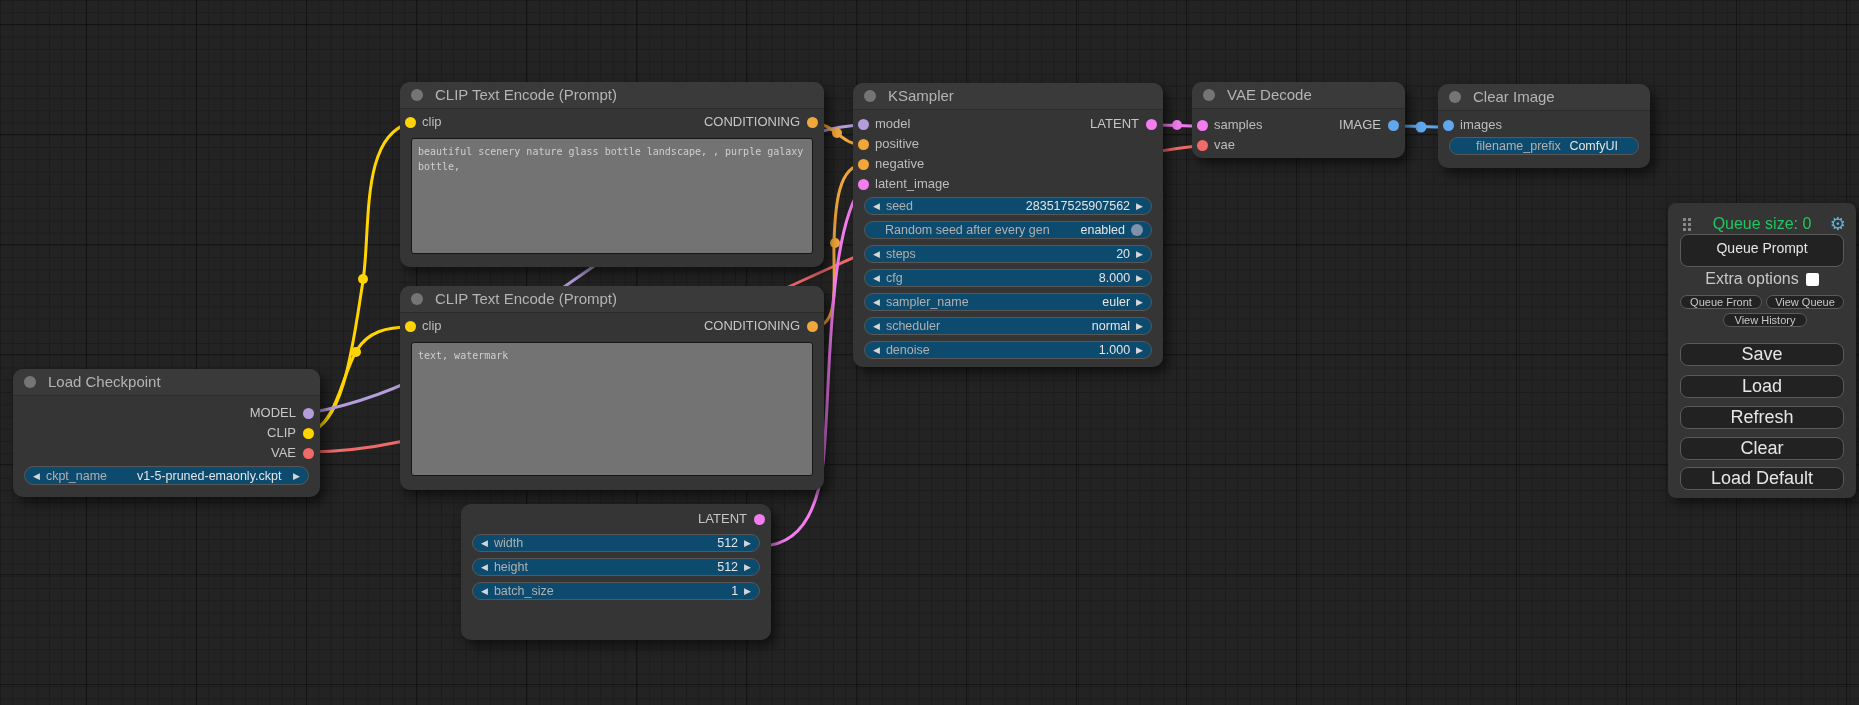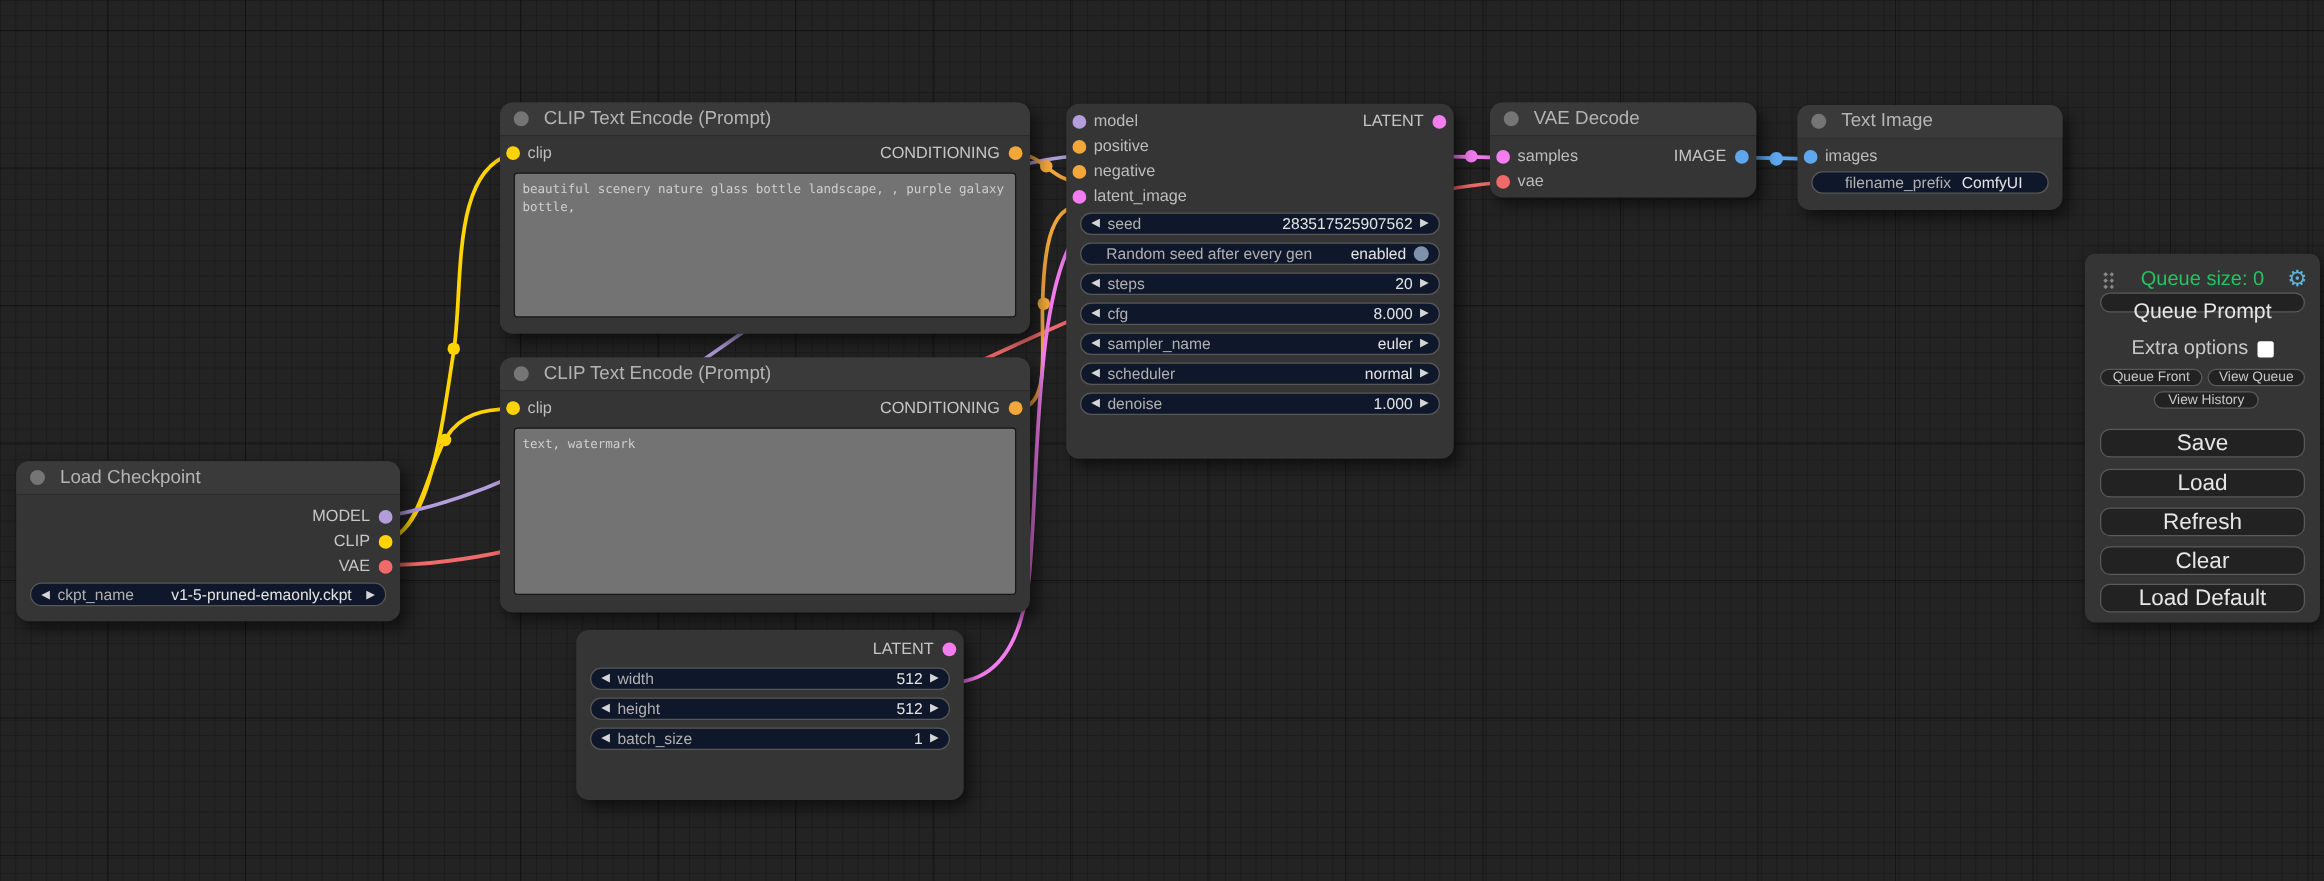--- a/index.html
+++ b/index.html
@@ -22,39 +22,39 @@
   .tdot{position:absolute;left:11px;top:7px;width:12px;height:12px;border-radius:50%;background:#757575;}
   .row{position:relative;height:20px;}
   .pin{position:absolute;left:5px;top:4.5px;width:11px;height:11px;border-radius:50%;}
   .pout{position:absolute;right:6px;top:4.5px;width:11px;height:11px;border-radius:50%;}
   .lin{position:absolute;left:22px;line-height:20px;font-size:13px;color:#bdbdbd;white-space:nowrap;}
   .lout{position:absolute;right:24px;line-height:20px;font-size:13px;color:#c6c6c6;white-space:nowrap;}
   .spacer{height:4px;}
   .nodetext{margin:6px 11px 0 11px;background:#737373;border:1px solid #171717;border-radius:3px;
         padding:5px 6px;font-family:"DejaVu Sans Mono",monospace;font-size:10px;line-height:15px;
         color:#cfcfcf;white-space:pre-wrap;word-break:break-word;overflow:hidden;}
-  .pill{margin:0 11px 6px 11px;height:18px;background:#0f172a;border:1px solid #575757;
+  .pill{margin:0 11px 6px 11px;height:18px;background:#0c4a6e;border:1px solid #575757;
         border-radius:10px;display:flex;align-items:center;padding:0 8px;gap:6px;
         font-size:12.5px;box-sizing:border-box;text-align:right;}
   .arr{font-family:"DejaVu Sans",sans-serif;font-size:9px;color:#d6d6d6;line-height:16px;}
   .wlabel{color:#b0b0b0;white-space:nowrap;}
   .wvalue{margin-left:auto;color:#e4e4e4;white-space:nowrap;}
   .toggle{width:12px;height:12px;border-radius:50%;background:#7E92AA;flex:0 0 auto;}
   
   #queue-panel{position:absolute;z-index:3;left:1668px;top:203px;width:188px;height:295px;
         background:#353535;border-radius:8px;box-shadow:4px 5px 12px rgba(0,0,0,.55);}
   .qheader{position:absolute;left:0;top:10px;width:100%;height:22px;}
   .qsize{position:absolute;left:0;width:100%;text-align:center;font-size:16px;color:#22c55e;line-height:22px;}
   .qhandle{position:absolute;left:14px;top:4px;width:9px;height:15px;
         background-image:radial-gradient(#8a8a8a 1.4px,transparent 1.6px);background-size:5px 5px;}
   .qgear{position:absolute;right:10px;top:0;font-size:18px;line-height:22px;font-family:"DejaVu Sans",sans-serif;}
   .qbtn{position:absolute;box-sizing:border-box;background:#222;border:1px solid #5a5a5a;
         color:#e6e6e6;text-align:center;cursor:pointer;}
   .qbig{left:12px;width:164px;height:23px;border-radius:8px;font-size:18px;line-height:21px;}
-  .qmain{left:12px;top:31px;width:164px;height:16px;border-radius:8px;font-size:17px;line-height:27px;}
+  .qmain{left:12px;top:31px;width:164px;height:33px;border-radius:8px;font-size:14px;line-height:27px;}
   .qsmall{height:14px;border-radius:8px;font-size:11px;line-height:12px;color:#c8c8c8;}
   .qextra{position:absolute;left:0;top:67px;width:100%;display:flex;justify-content:center;
         align-items:center;gap:7px;font-size:16px;color:#c8c8c8;}
   .qcheck{width:13px;height:13px;background:#ffffff;border-radius:2px;}
 </style>
 </head>
 <body>
 
 <svg id="wires" width="1859" height="705" viewBox="0 0 1859 705">
   <g fill="none" stroke-width="3" stroke-linecap="round">
@@ -156,20 +156,24 @@
   </div>
   <div class="pill">
     <span class="arr">◀</span>
     <span class="wlabel">batch_size</span>
     <span class="wvalue">1</span>
     <span class="arr">▶</span>
   </div>
 </div>
 
 <div class="node" style="left:853px;top:83px;width:310px;height:284px">
+  <div class="ntitle">
+    <span class="tdot"></span>
+    <span>KSampler</span>
+  </div>
   <div class="spacer"></div>
   <div class="row">
     <span class="pin" style="background: rgb(179, 157, 219);"></span>
     <span class="lin">model</span>
     <span class="lout">LATENT</span>
     <span class="pout" style="background: rgb(243, 124, 239);"></span>
   </div>
   <div class="row">
     <span class="pin" style="background: rgb(242, 167, 59);"></span>
     <span class="lin">positive</span>
@@ -240,21 +244,21 @@
   </div>
   <div class="row">
     <span class="pin" style="background: rgb(240, 106, 106);"></span>
     <span class="lin">vae</span>
   </div>
 </div>
 
 <div class="node" style="left:1438px;top:84px;width:212px;height:84px">
   <div class="ntitle">
     <span class="tdot"></span>
-    <span>Text Image</span>
+    <span>Clear Image</span>
   </div>
   <div class="spacer" style="height:4px"></div>
   <div class="row">
     <span class="pin" style="background: rgb(95, 168, 240);"></span>
     <span class="lin">images</span>
   </div>
   <div class="spacer" style="height:2px"></div>
   <div class="pill">
     <span class="wlabel" style="padding-left:18px">filename_prefix</span>
     <span class="wvalue" style="padding-right:12px">ComfyUI</span>

